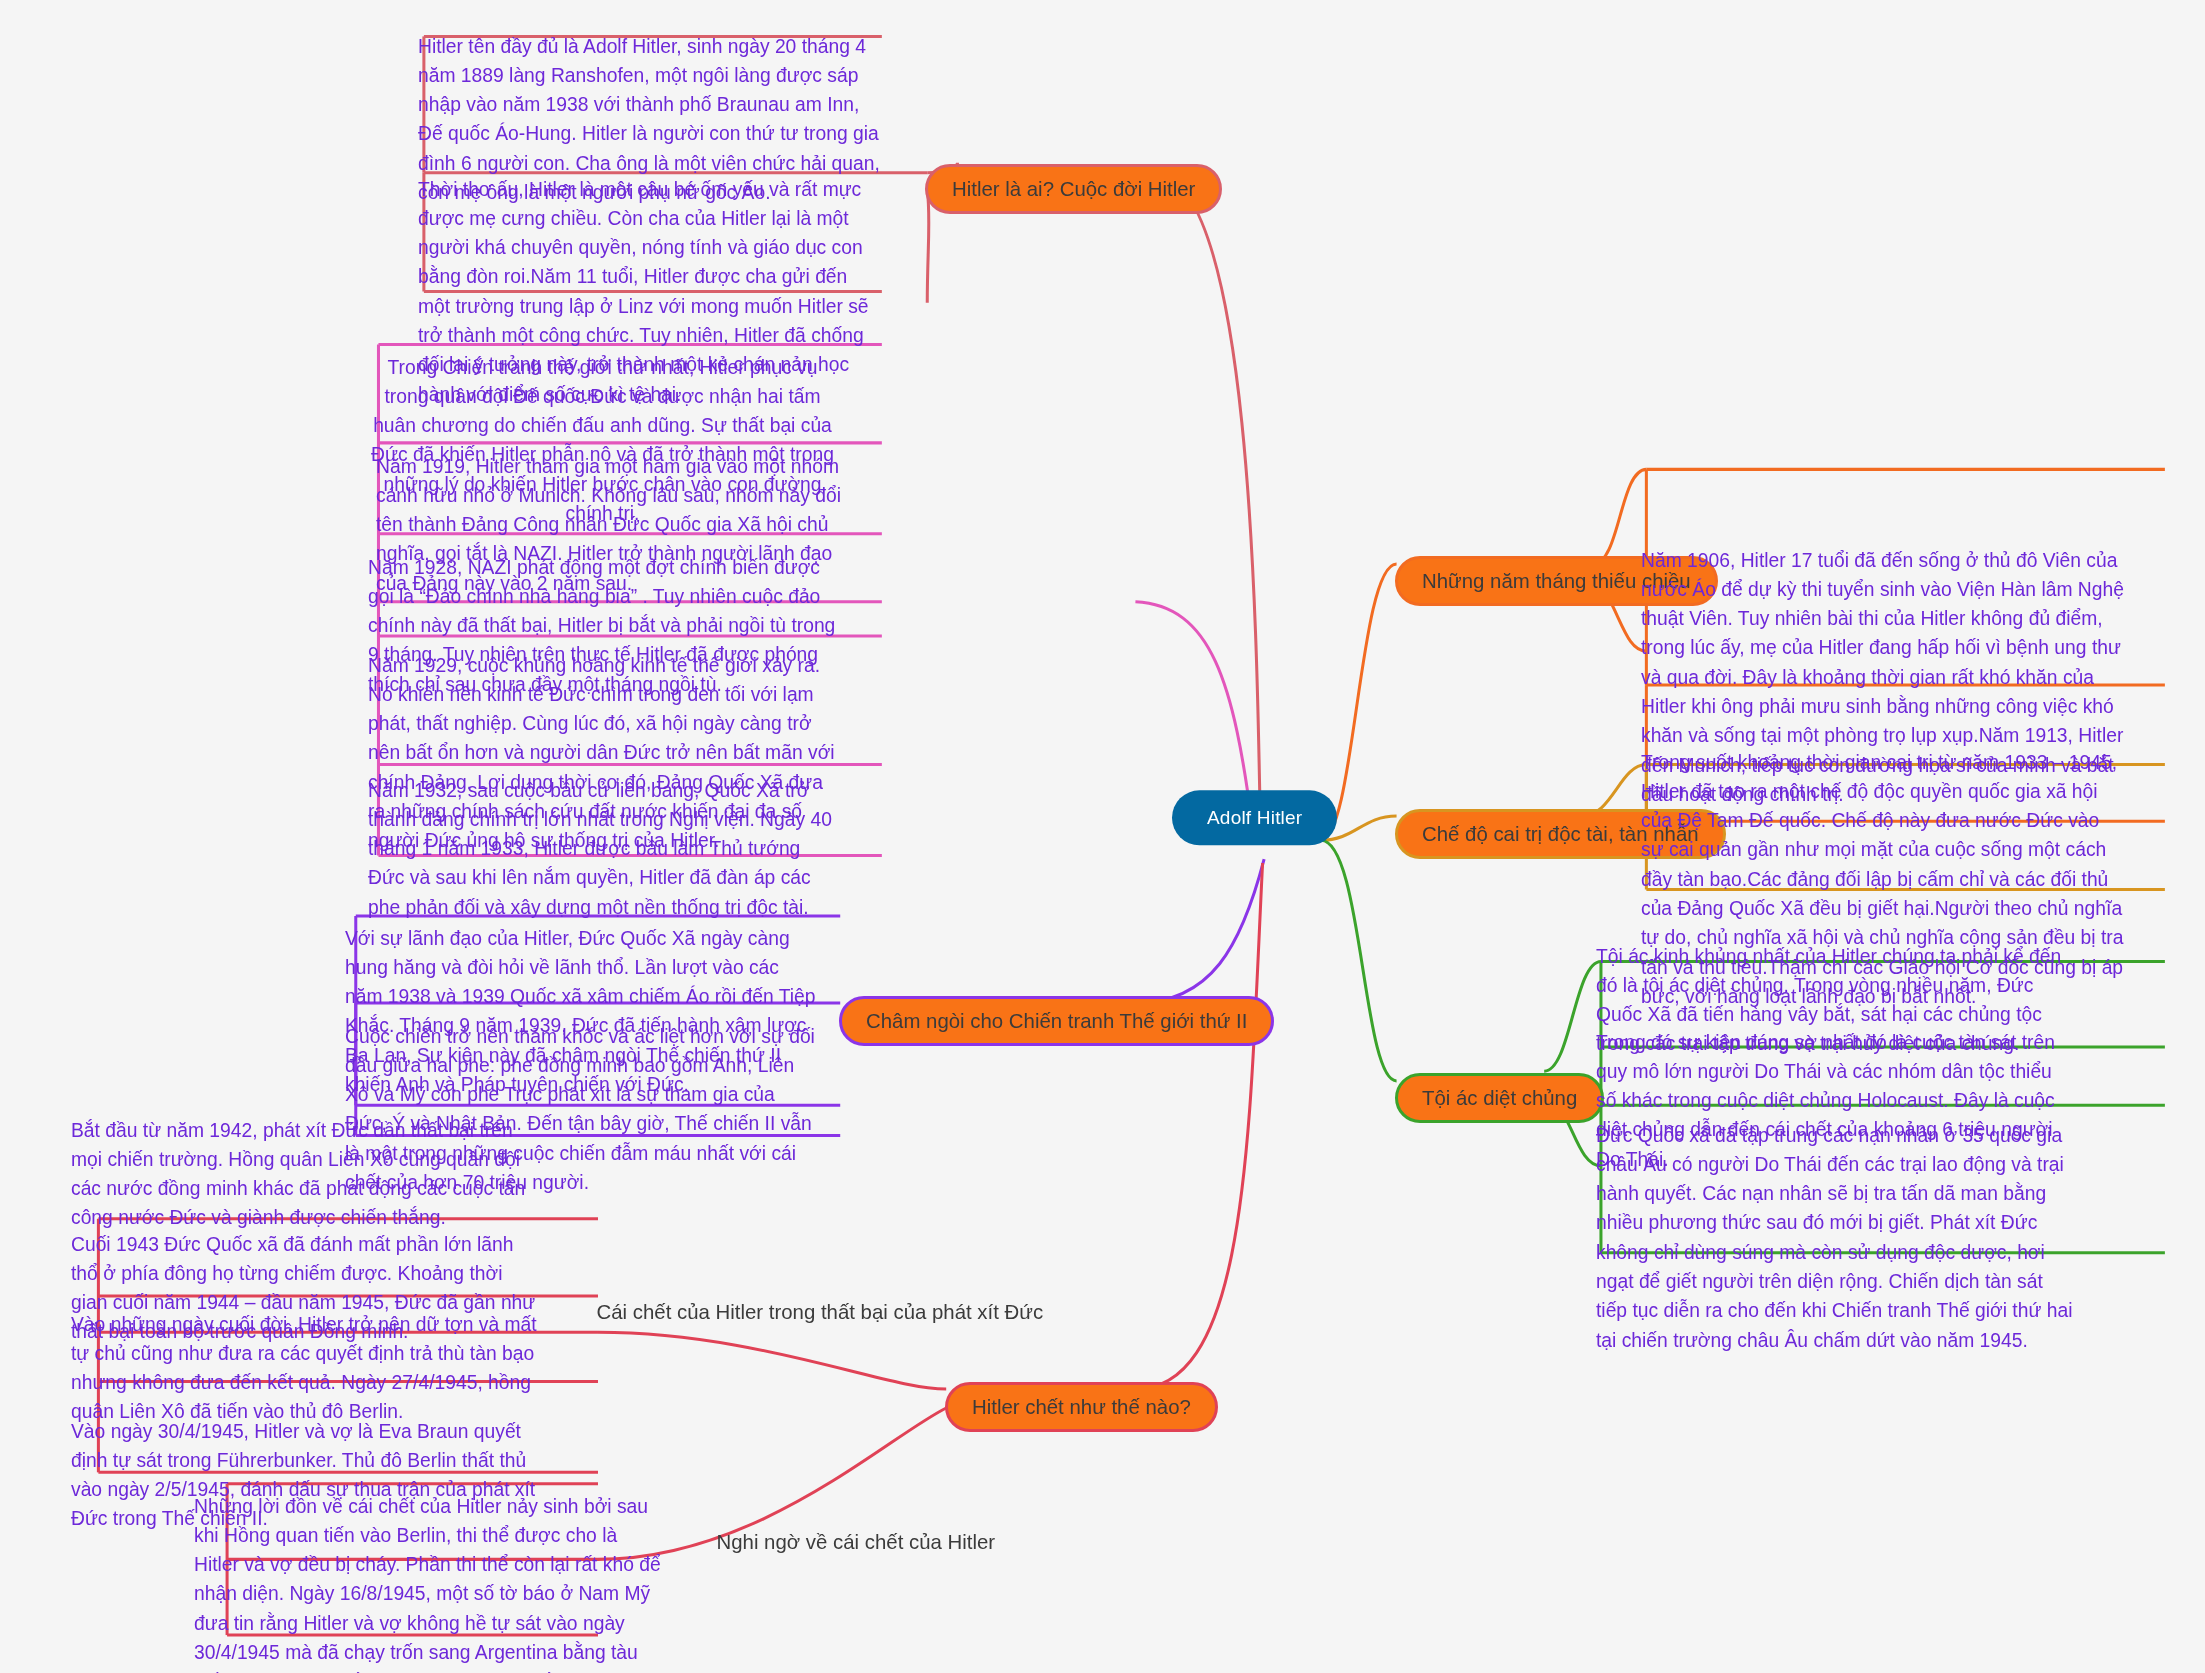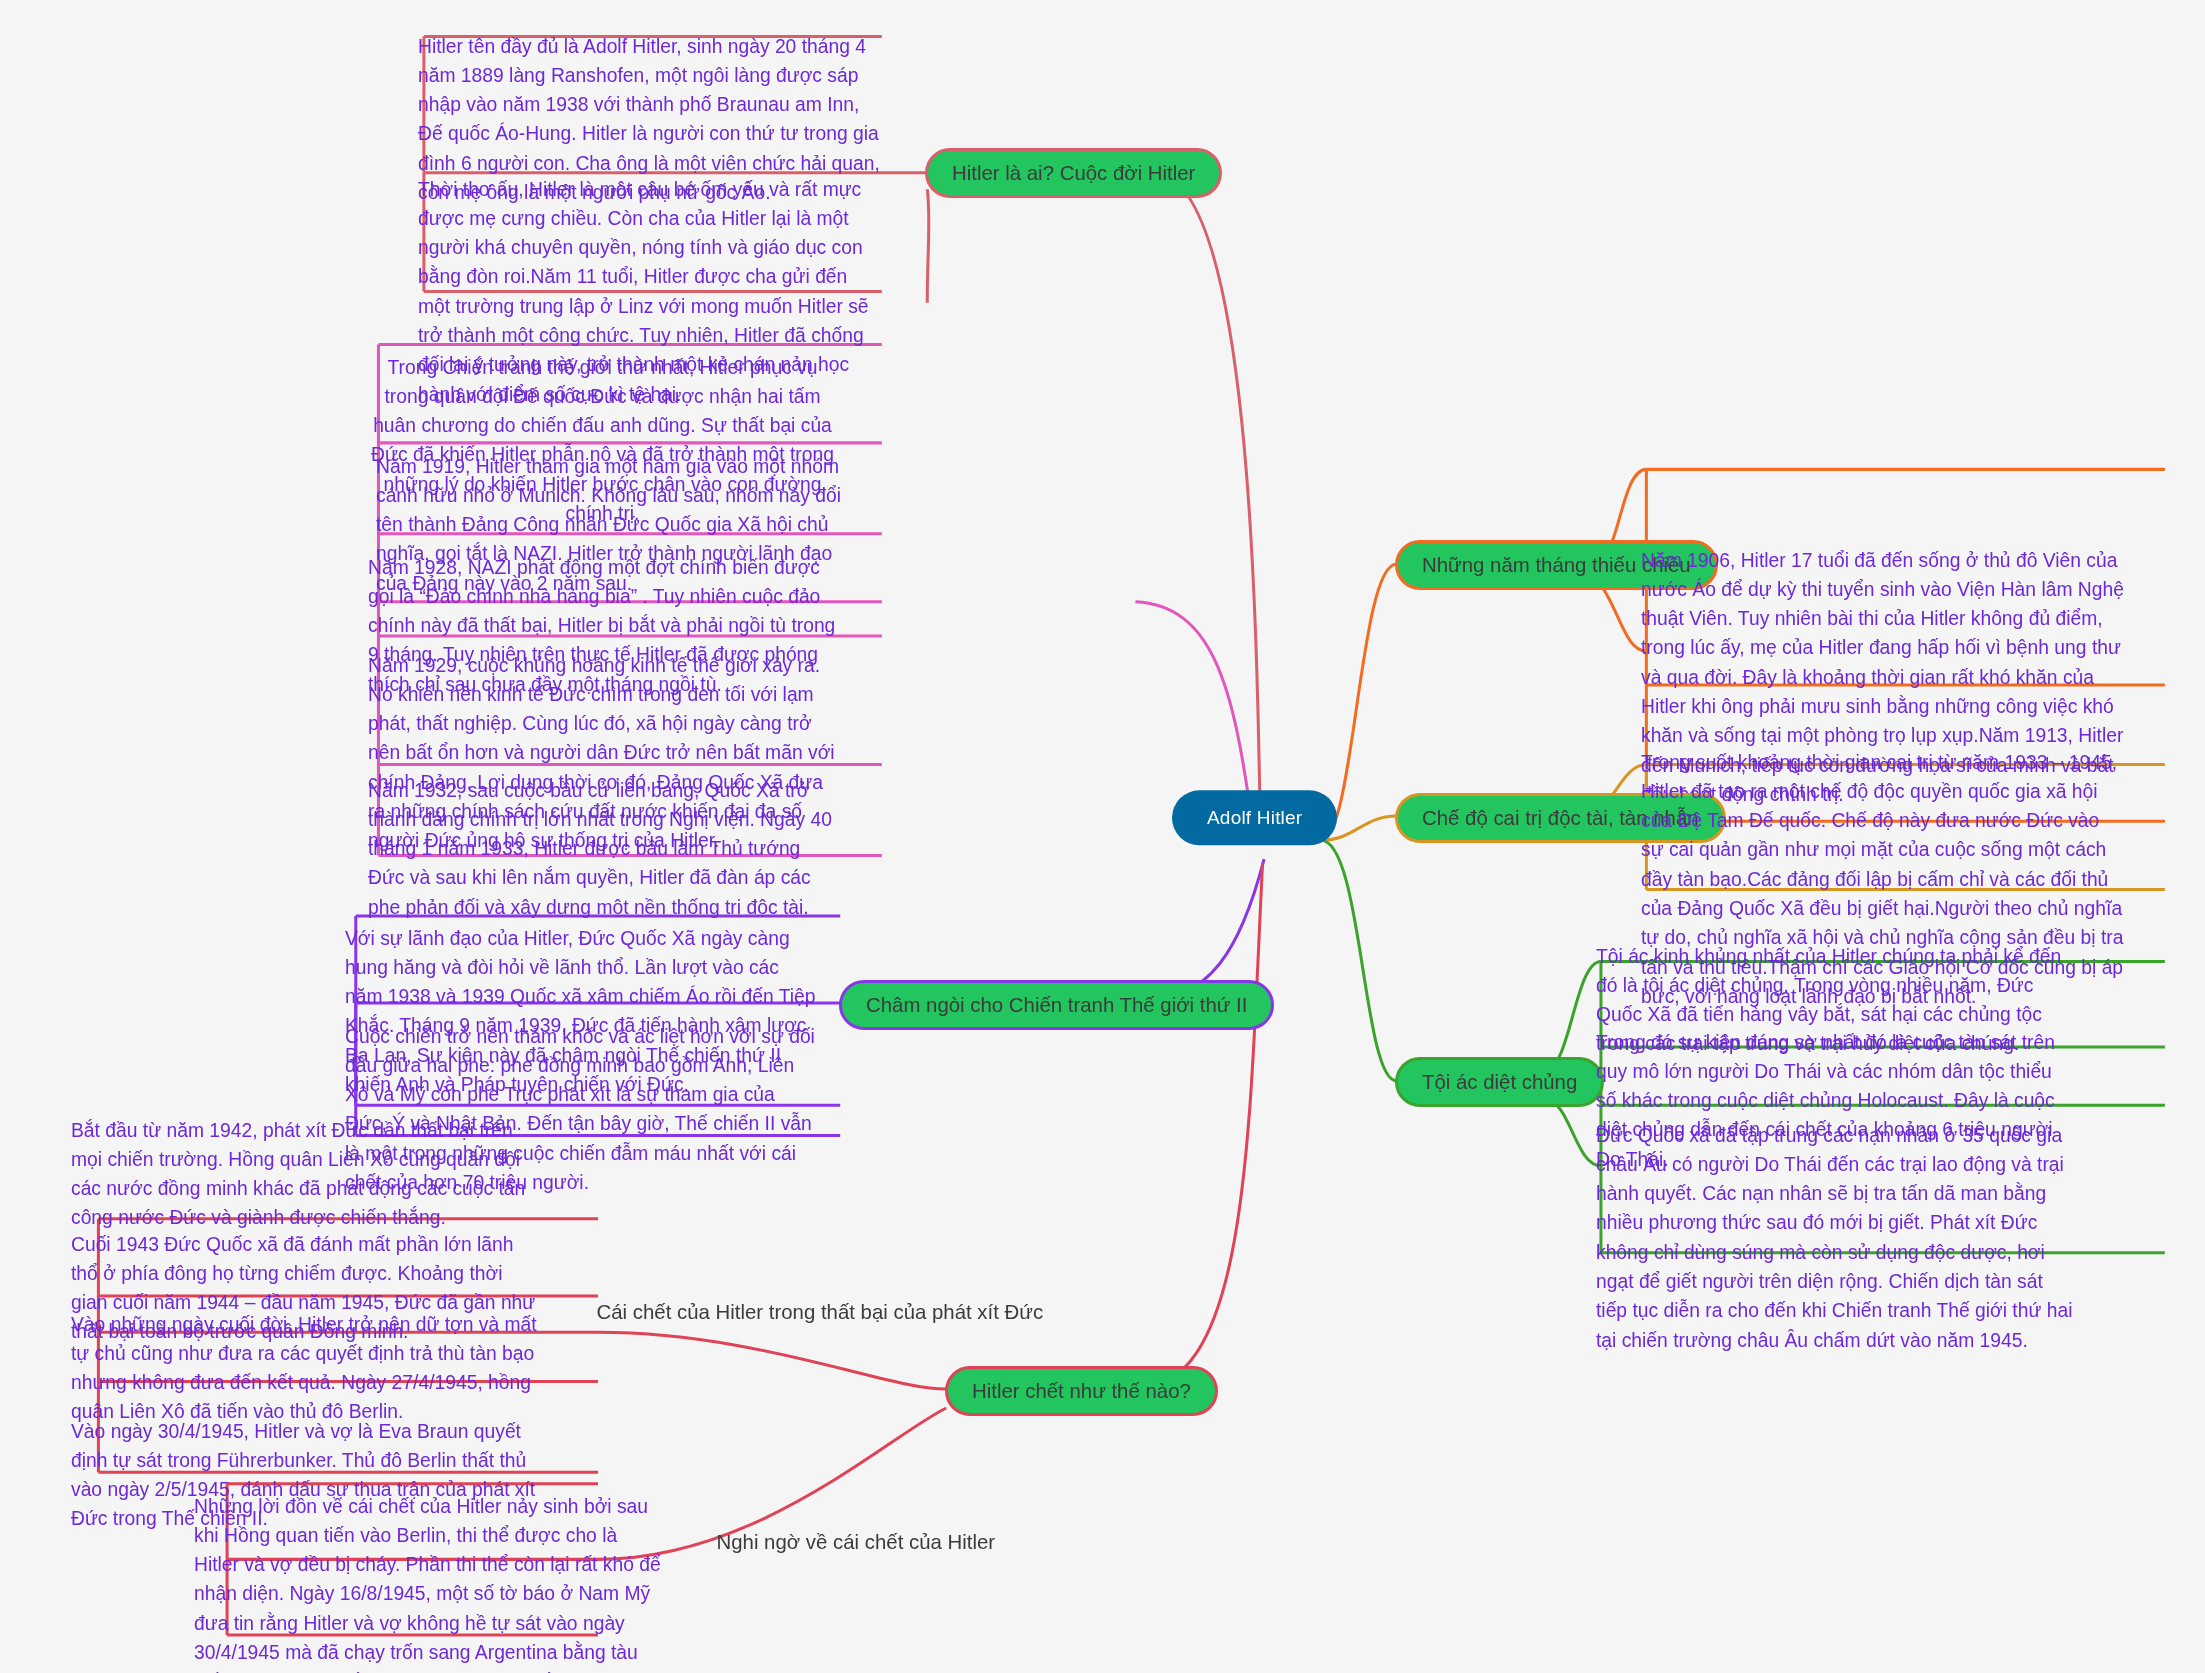--- a/index.html
+++ b/index.html
@@ -37,27 +37,28 @@
     border-radius: 36px;
     font-size: 19px;
     padding: 16.7px 35px;
     white-space: nowrap;
     letter-spacing: 0.2px;
   }
 
   
   .branch-node {
     position: absolute;
-    background: #22c55e;
+    background: #f97316;
     border: 3px solid #888;
     border-radius: 27px;
     font-size: 20.4px;
     padding: 10.6px 24px;
     white-space: nowrap;
     color: #3b3b3b;
+    margin-top: 16px;
   }
 
   
   .plain-node {
     position: absolute;
     font-size: 20.4px;
     white-space: nowrap;
     color: #3b3b3b;
     background: transparent;
     padding: 3px 1.5px;

